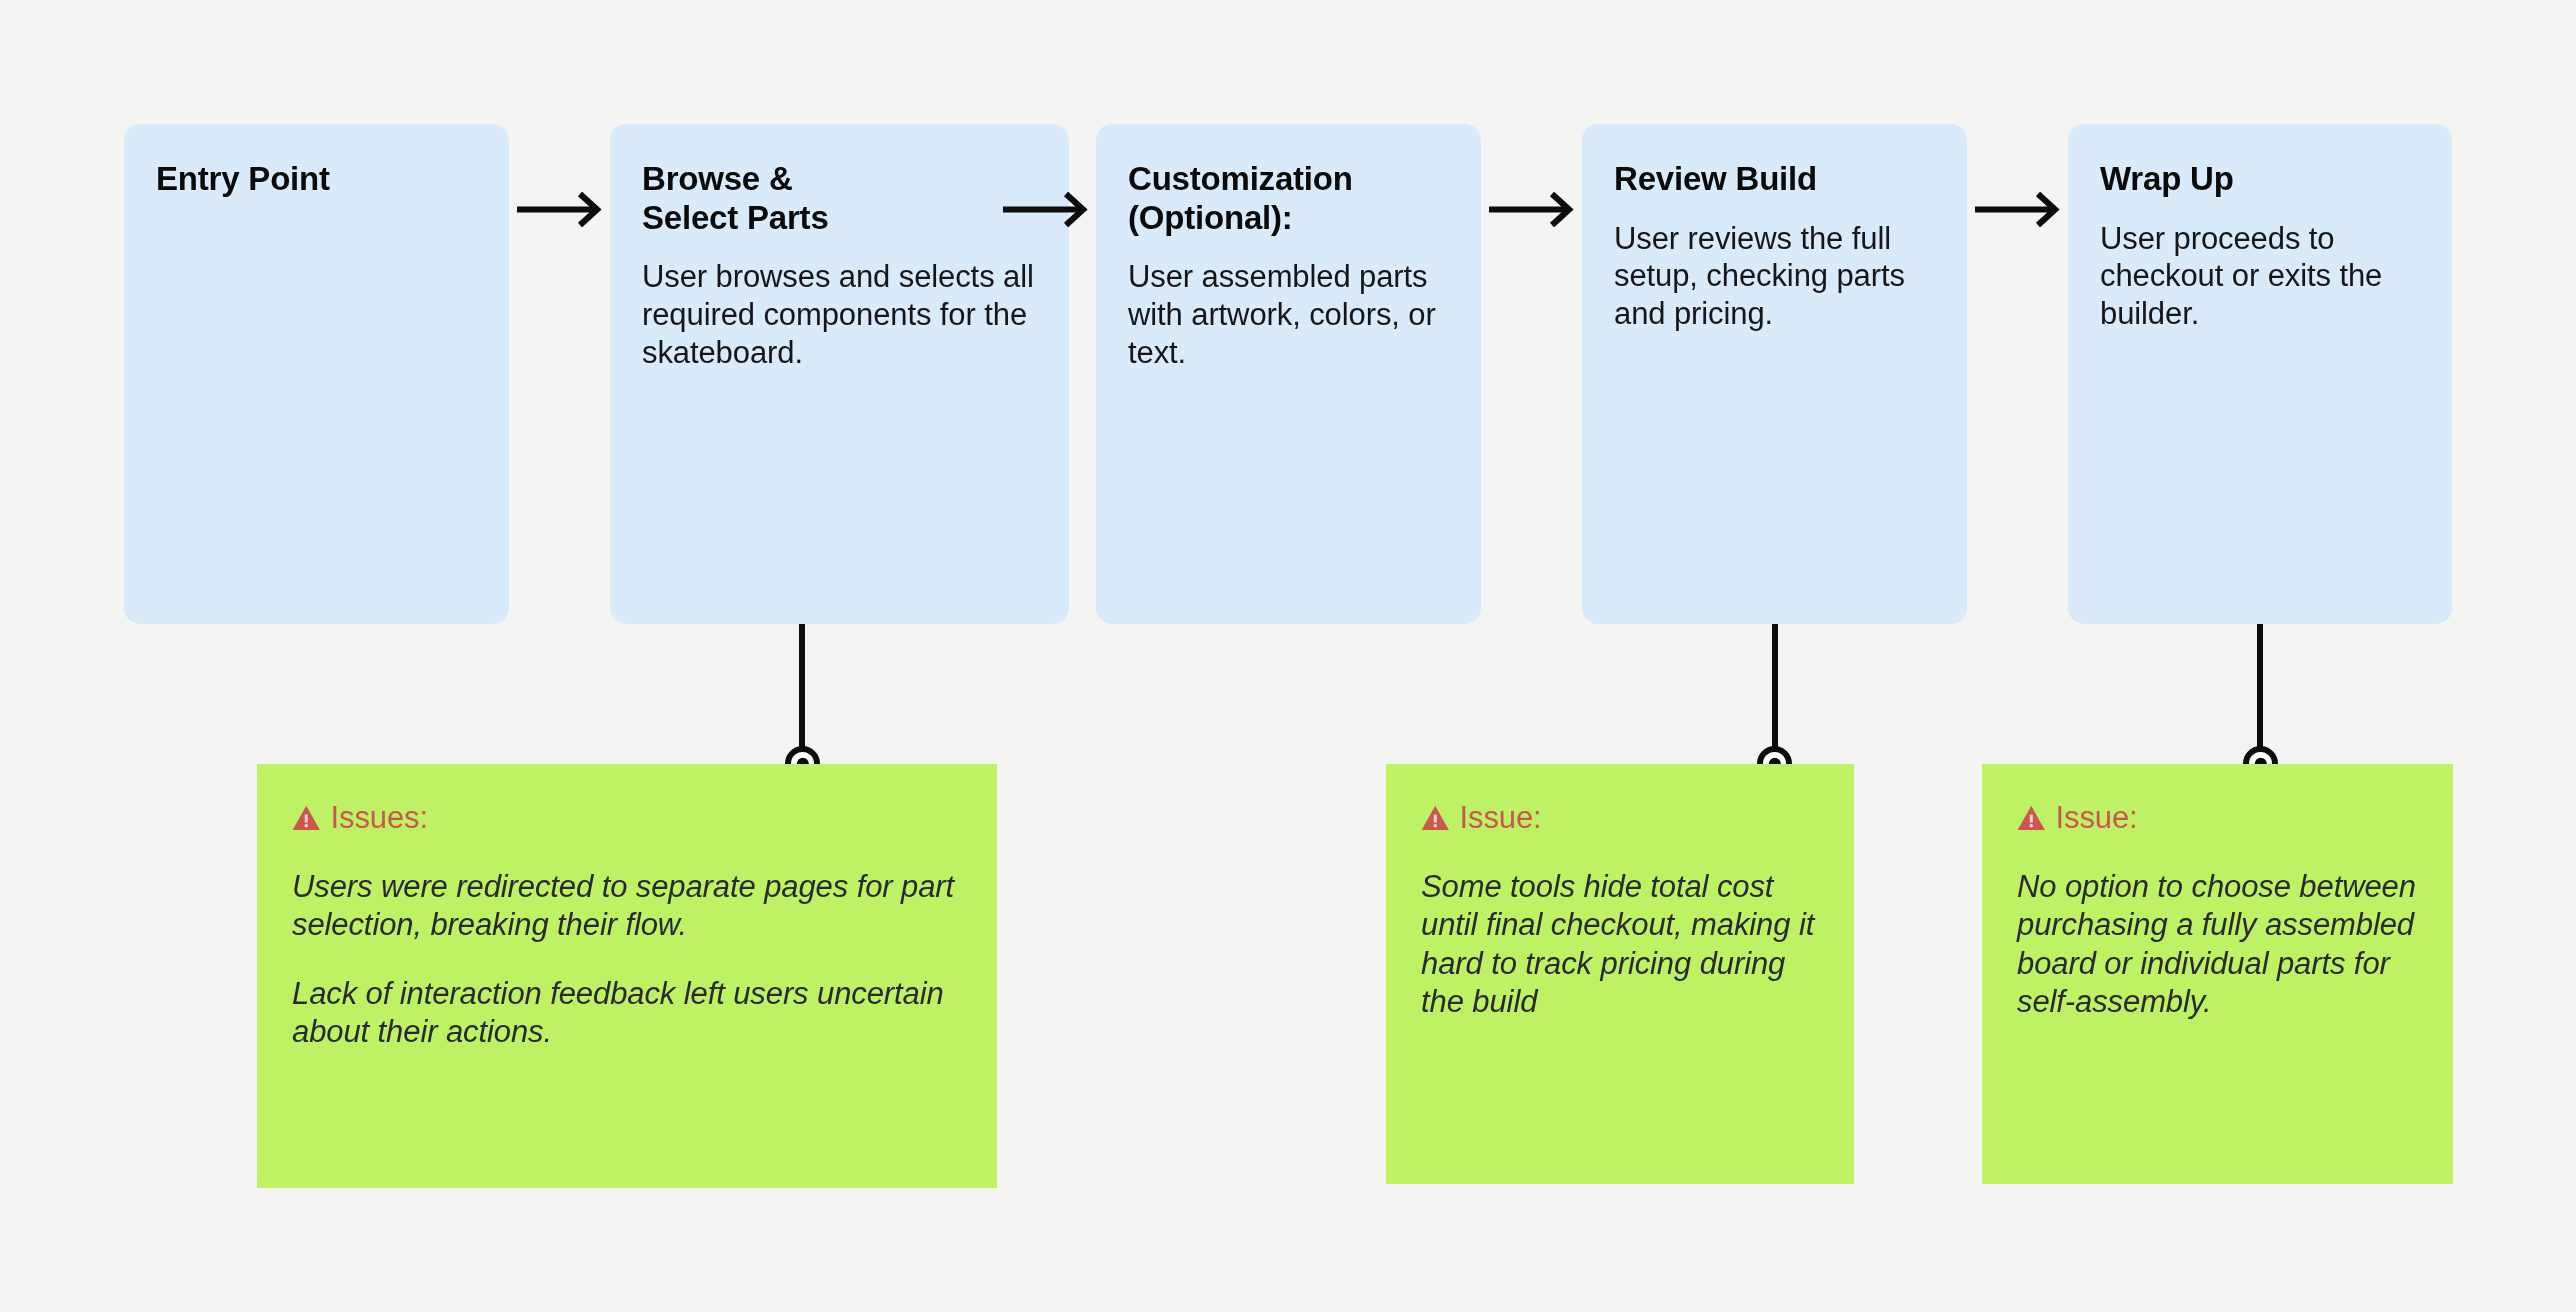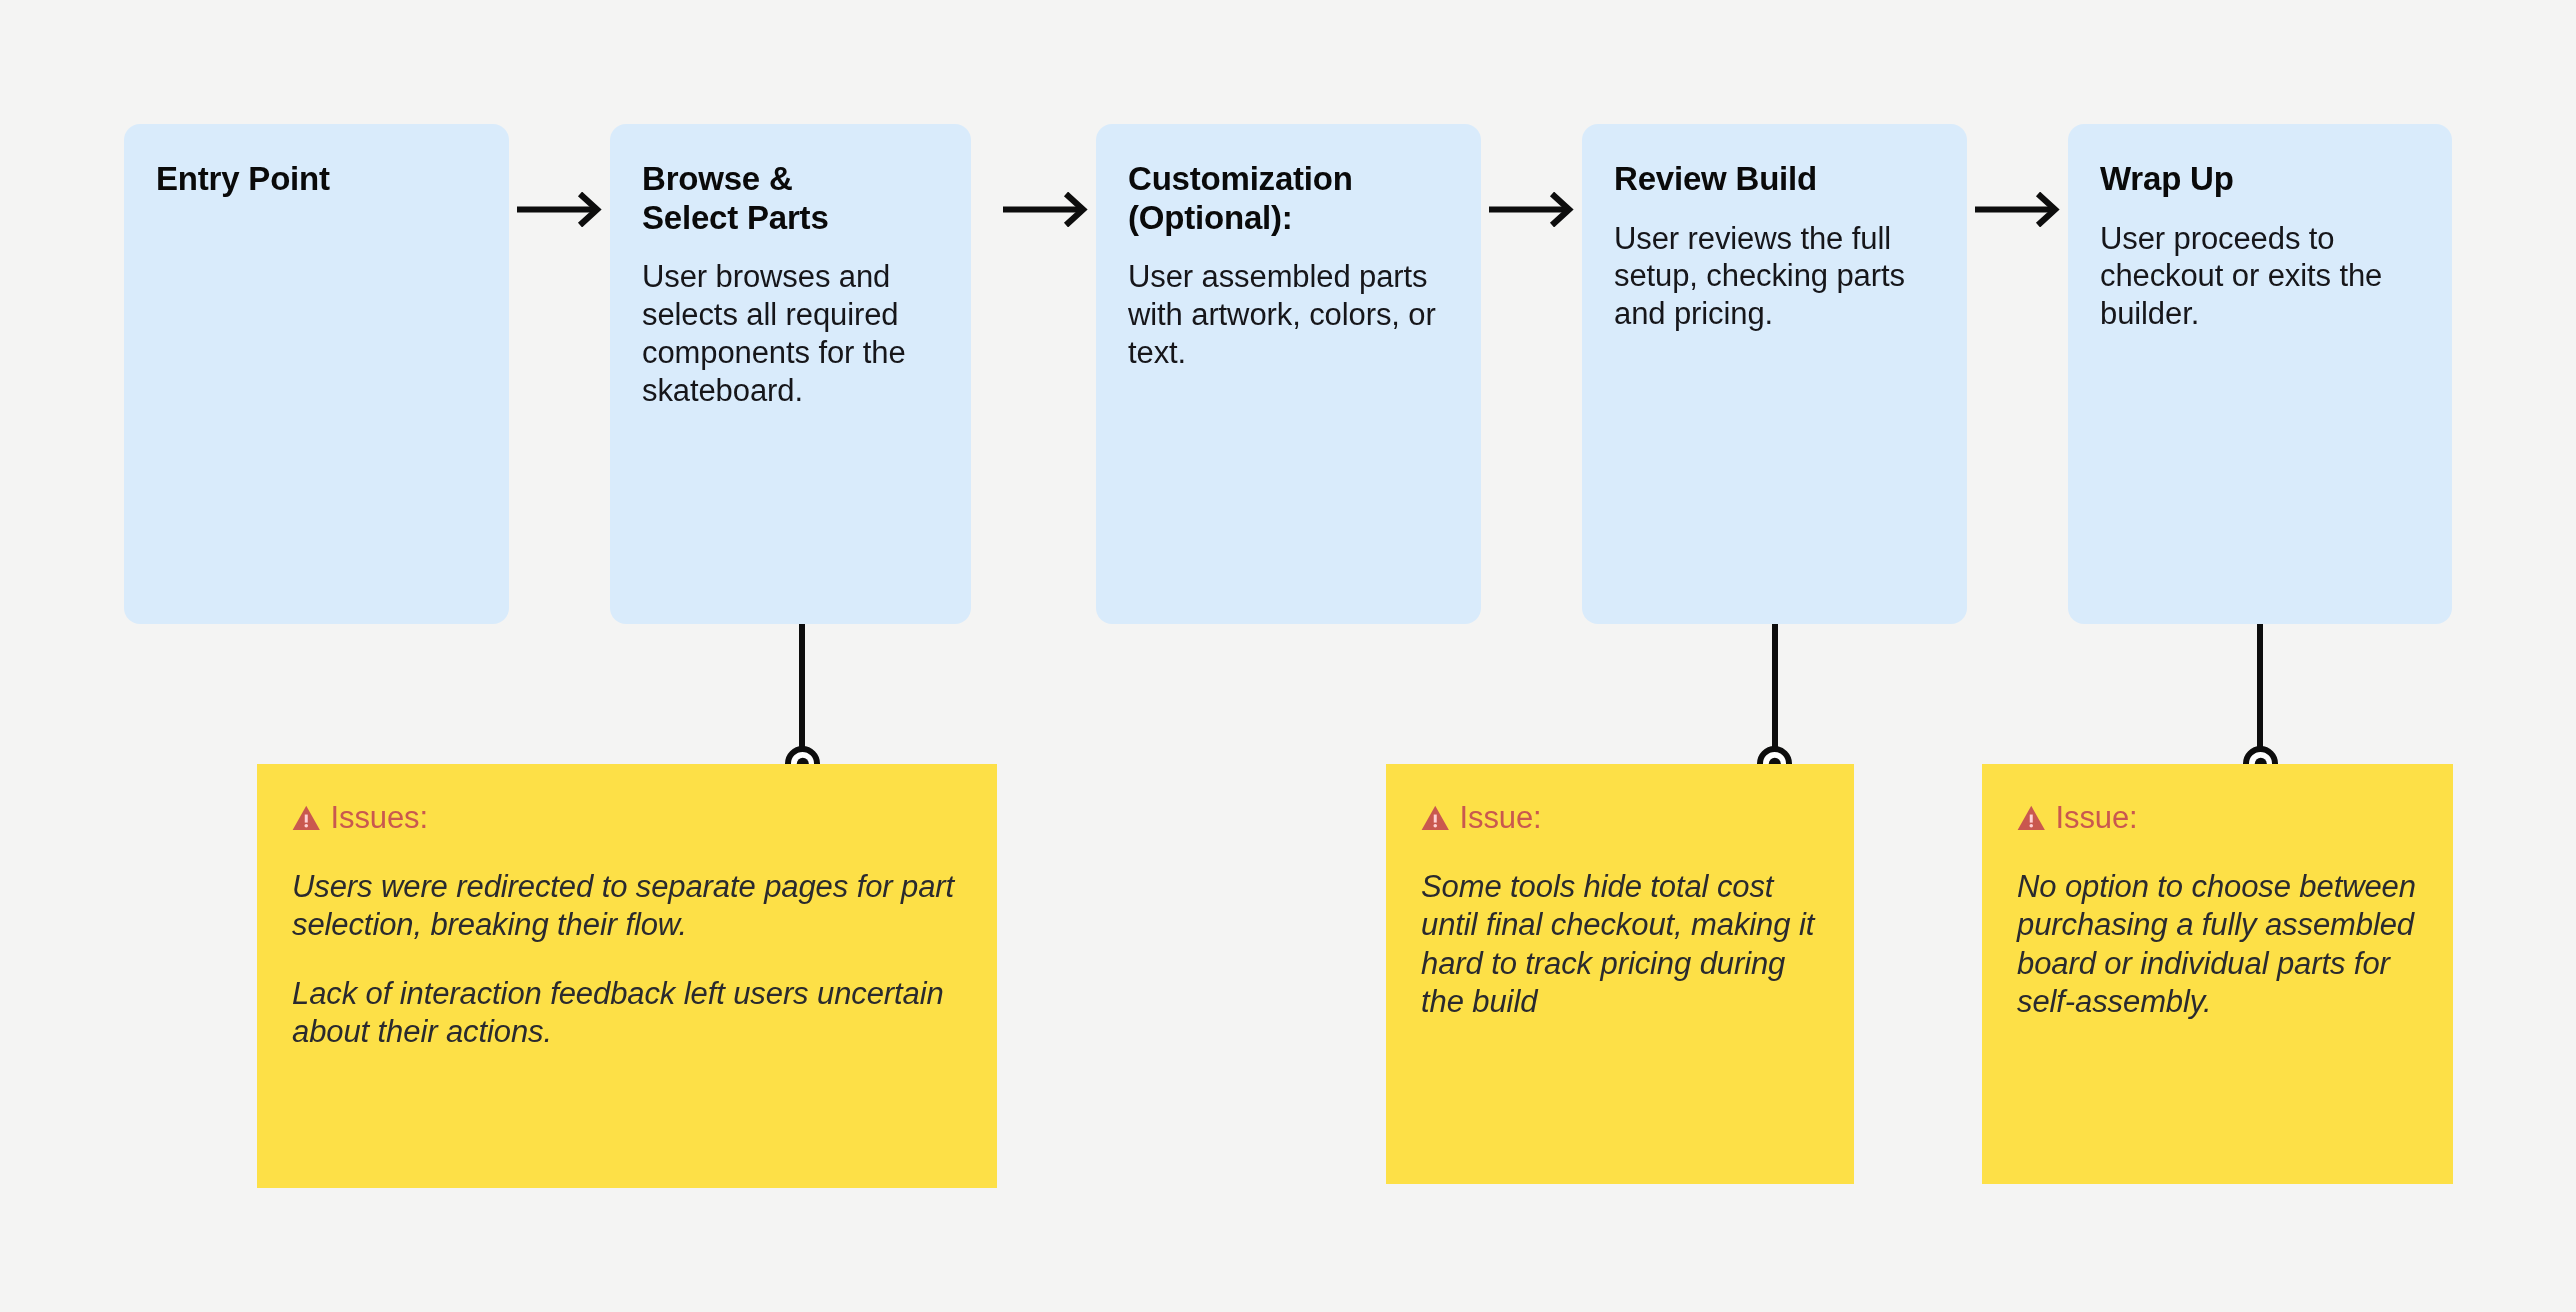--- a/index.html
+++ b/index.html
@@ -79,21 +79,21 @@
     transform: translate(-50%, -50%);
     width: 12.4px;
     height: 12.4px;
     border-radius: 50%;
     background: #0d0d0d;
   }
 
   
   .issue-box {
     position: absolute;
-    background: #fde047;
+    background: #bef264;
     box-sizing: border-box;
     padding: 38px 35px 0 35px;
   }
   .issue-header {
     display: flex;
     align-items: center;
     gap: 10px;
     margin: 0 0 35px 0;
   }
   .warning-icon {
@@ -125,21 +125,21 @@
 </style>
 </head>
 <body>
 
 <div id="canvas">
 
   <div class="stage-box" style="left:124px; width:385px;">
     <div class="stage-title">Entry Point</div>
   </div>
 
-  <div class="stage-box" style="left:610px; width:361px;">
+  <div class="stage-box" style="left:610px; width:459px;">
     <div class="stage-title">Browse &amp;
 Select Parts</div>
     <div class="stage-desc">User browses and selects all required components for the skateboard.</div>
   </div>
 
   <div class="stage-box" style="left:1096px; width:385px;">
     <div class="stage-title">Customization
 (Optional):</div>
     <div class="stage-desc">User assembled parts with artwork, colors, or text.</div>
   </div>

